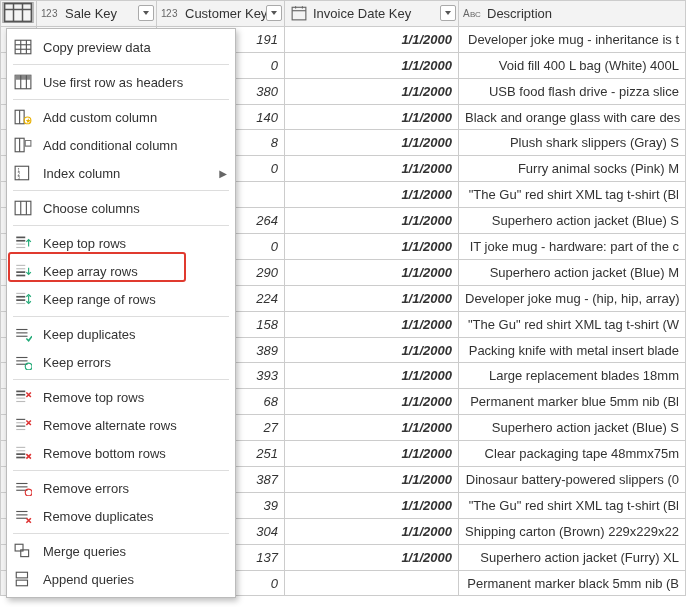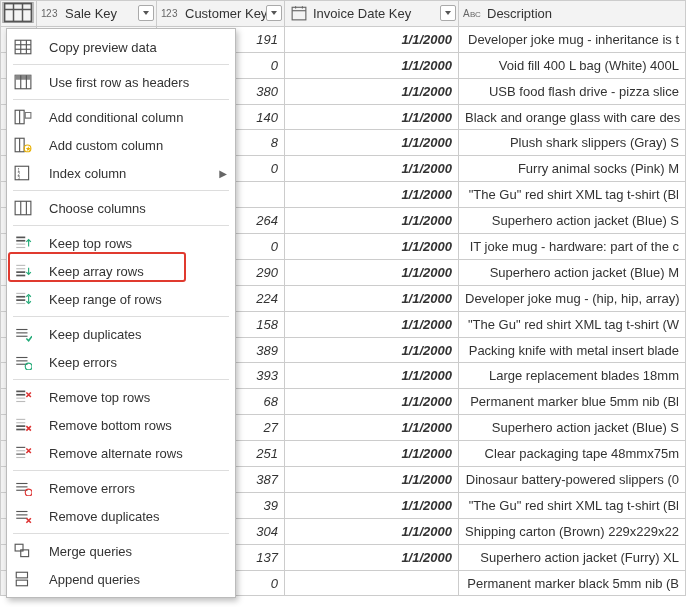--- a/index.html
+++ b/index.html
@@ -87,21 +87,21 @@
     cursor: default;
     position: relative;
   }
   .menu-sep {
     height: 1px;
     background: #ddd;
     margin: 3px 6px;
   }
   .menu-icon { width: 20px; height: 18px; flex-shrink: 0; display: flex; align-items: center; justify-content: center; }
   .menu-icon svg { width: 18px; height: 16px; }
-  .menu-label { flex: 1; margin-left: 6px; }
+  .menu-label { flex: 1; }
   .submenu-arrow { font-size: 10px; color: #666; }
   .highlight-box {
     position: absolute;
     left: 8px; top: 252px;
     width: 178px; height: 30px;
     border: 2px solid #e03a2f;
     border-radius: 3px;
     pointer-events: none;
     z-index: 20;
   }
@@ -377,35 +377,35 @@
         </svg>
       </span>
     <span class="menu-label">Use first row as headers</span>
   </div>
   <div class="menu-sep"></div>
   <div class="menu-item">
     <span class="menu-icon">
         <svg viewBox="0 0 16 14">
           <rect x="1" y="1" width="8" height="12" fill="none" stroke="#555"></rect>
           <line x1="5" y1="1" x2="5" y2="13" stroke="#555"></line>
-          <path d="M10 3 L15 3 L15 8 L10 8 Z" fill="none" stroke="#777"></path>
-        </svg>
-      </span>
-    <span class="menu-label">Add conditional column</span>
+          <circle cx="12" cy="10" r="3" fill="none" stroke="#e8b000"></circle>
+          <text x="10" y="12" font-size="6" fill="#e8b000">★</text>
+        </svg>
+      </span>
+    <span class="menu-label">Add custom column</span>
   </div>
   <div class="menu-item">
     <span class="menu-icon">
         <svg viewBox="0 0 16 14">
           <rect x="1" y="1" width="8" height="12" fill="none" stroke="#555"></rect>
           <line x1="5" y1="1" x2="5" y2="13" stroke="#555"></line>
-          <circle cx="12" cy="10" r="3" fill="none" stroke="#e8b000"></circle>
-          <text x="10" y="12" font-size="6" fill="#e8b000">★</text>
-        </svg>
-      </span>
-    <span class="menu-label">Add custom column</span>
+          <path d="M10 3 L15 3 L15 8 L10 8 Z" fill="none" stroke="#777"></path>
+        </svg>
+      </span>
+    <span class="menu-label">Add conditional column</span>
   </div>
   <div class="menu-item">
     <span class="menu-icon">
         <svg viewBox="0 0 16 14">
           <rect x="1" y="1" width="12" height="12" fill="none" stroke="#555"></rect>
           <text x="3" y="6" font-size="4" fill="#555">1</text>
           <text x="3" y="10" font-size="4" fill="#555">2</text>
           <text x="3" y="13" font-size="4" fill="#555">3</text>
         </svg>
       </span>
@@ -493,41 +493,41 @@
           <line x1="2" y1="8" x2="10" y2="8" stroke="#bbb"></line>
           <line x1="2" y1="11" x2="10" y2="11" stroke="#bbb"></line>
           <path d="M11 3 L15 7 M11 7 L15 3" stroke="#d33" stroke-width="1.4"></path>
         </svg>
       </span>
     <span class="menu-label">Remove top rows</span>
   </div>
   <div class="menu-item">
     <span class="menu-icon">
         <svg viewBox="0 0 16 14">
+          <line x1="2" y1="2" x2="10" y2="2" stroke="#555"></line>
+          <line x1="2" y1="5" x2="10" y2="5" stroke="#bbb"></line>
+          <line x1="2" y1="8" x2="10" y2="8" stroke="#555"></line>
+          <line x1="2" y1="11" x2="10" y2="11" stroke="#bbb"></line>
+          <path d="M11 3 L15 7 M11 7 L15 3" stroke="#d33" stroke-width="1.4"></path>
+        </svg>
+      </span>
+    <span class="menu-label">Remove alternate rows</span>
+  </div>
+  <div class="menu-item">
+    <span class="menu-icon">
+        <svg viewBox="0 0 16 14">
           <line x1="2" y1="2" x2="10" y2="2" stroke="#bbb"></line>
           <line x1="2" y1="5" x2="10" y2="5" stroke="#bbb"></line>
           <line x1="2" y1="8" x2="10" y2="8" stroke="#555" stroke-width="1.5"></line>
           <line x1="2" y1="11" x2="10" y2="11" stroke="#555" stroke-width="1.5"></line>
           <path d="M11 8 L15 12 M11 12 L15 8" stroke="#d33" stroke-width="1.4"></path>
         </svg>
       </span>
     <span class="menu-label">Remove bottom rows</span>
   </div>
-  <div class="menu-item">
-    <span class="menu-icon">
-        <svg viewBox="0 0 16 14">
-          <line x1="2" y1="2" x2="10" y2="2" stroke="#555"></line>
-          <line x1="2" y1="5" x2="10" y2="5" stroke="#bbb"></line>
-          <line x1="2" y1="8" x2="10" y2="8" stroke="#555"></line>
-          <line x1="2" y1="11" x2="10" y2="11" stroke="#bbb"></line>
-          <path d="M11 3 L15 7 M11 7 L15 3" stroke="#d33" stroke-width="1.4"></path>
-        </svg>
-      </span>
-    <span class="menu-label">Remove alternate rows</span>
-  </div>
   <div class="menu-sep"></div>
   <div class="menu-item">
     <span class="menu-icon">
         <svg viewBox="0 0 16 14">
           <line x1="2" y1="3" x2="12" y2="3" stroke="#555"></line>
           <line x1="2" y1="6" x2="12" y2="6" stroke="#555"></line>
           <line x1="2" y1="9" x2="12" y2="9" stroke="#555"></line>
           <circle cx="13" cy="11" r="3" fill="none" stroke="#d33"></circle>
         </svg>
       </span>

